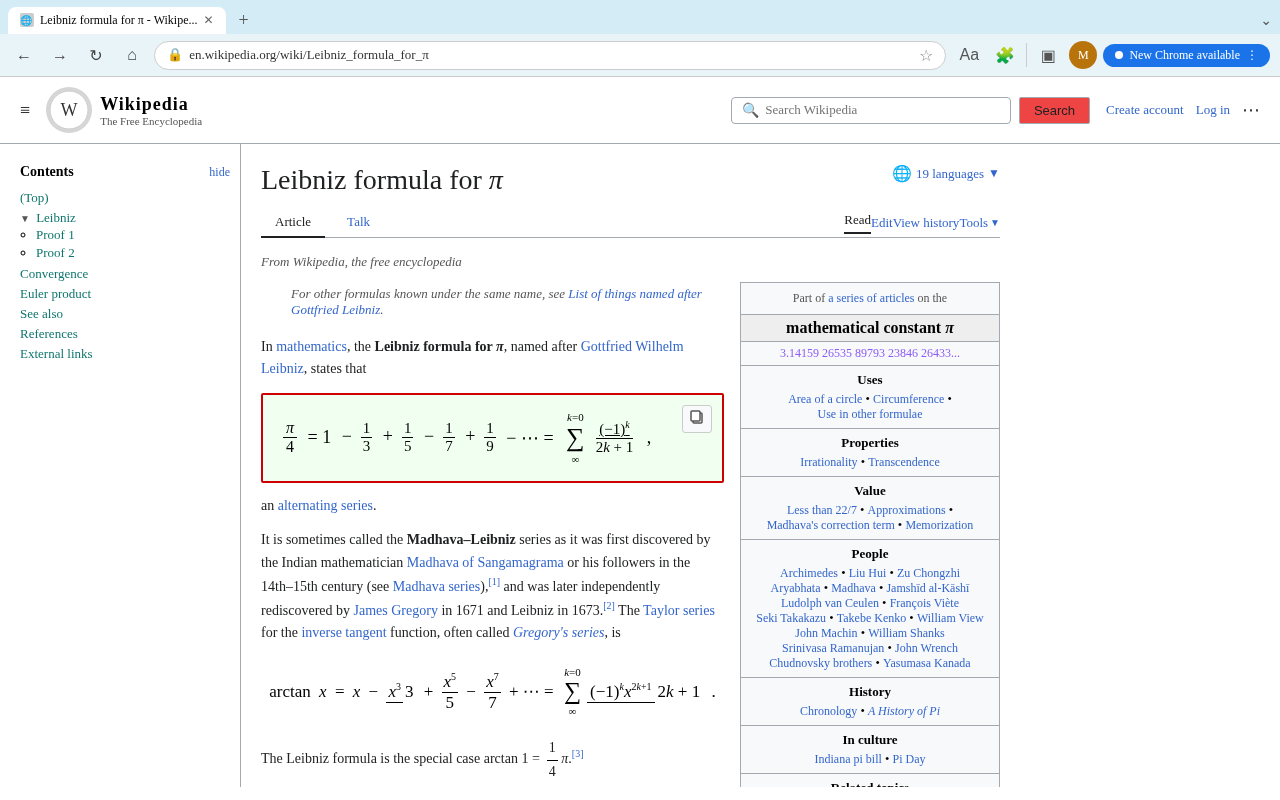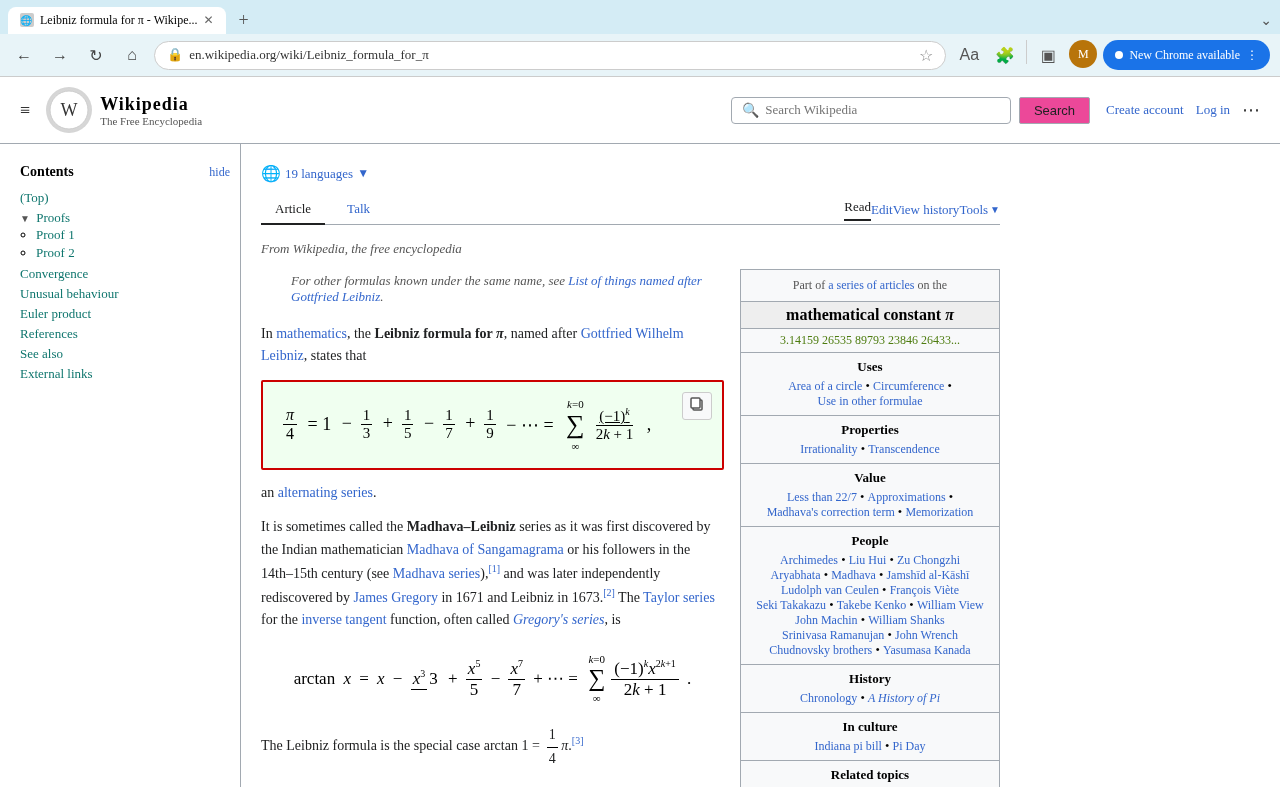--- a/index.html
+++ b/index.html
@@ -62,21 +62,21 @@
       background: #fff;
       border-radius: 20px;
       padding: 4px 12px;
       border: 1px solid #ccc;
       font-size: 13px;
       gap: 6px;
     }
     .browser-address-text { flex: 1; font-size: 13px; color: #333; }
     .browser-star { font-size: 16px; color: #888; cursor: pointer; }
     .browser-right-icons {
-      display: flex; gap: 6px;
+      display: flex; align-items: center; gap: 6px;
     }
     .browser-icon-btn {
       width: 30px; height: 30px; display: flex; align-items: center; justify-content: center;
       font-size: 16px; color: #555; cursor: pointer; border-radius: 50%;
       background: none; border: none;
     }
     .browser-divider { width: 1px; height: 24px; background: #ccc; }
     .browser-profile-icon {
       width: 28px; height: 28px; border-radius: 50%; background: #b8740a;
       display: flex; align-items: center; justify-content: center; color: #fff; font-size: 12px;
@@ -125,21 +125,21 @@
       display: flex; align-items: center;
       border: 1px solid #a2a9b1; border-radius: 4px;
       padding: 4px 10px; gap: 6px; background: #fff;
       width: 280px;
     }
     .wiki-search-box input {
       border: none; outline: none; font-size: 13px; flex: 1;
       font-family: inherit;
     }
     .wiki-search-btn {
-      background: #ec4899; border: 1px solid #a2a9b1; border-radius: 2px;
+      background: #ef4444; border: 1px solid #a2a9b1; border-radius: 2px;
       padding: 5px 14px; font-size: 13px; cursor: pointer; color: #202122;
     }
     .wiki-user-links {
       display: flex; align-items: center; gap: 12px; font-size: 13px;
     }
     .wiki-user-links a { color: #3366cc; text-decoration: none; }
     .wiki-more-btn { font-size: 18px; color: #333; cursor: pointer; }
 
     
     .wiki-content-area {
@@ -253,21 +253,21 @@
     }
     .infobox-header {
       text-align: center; padding: 8px; font-size: 12px; color: #555;
     }
     .infobox-header a { color: #3366cc; text-decoration: none; }
     .infobox-title {
       text-align: center; font-weight: bold; font-size: 16px; padding: 4px 8px;
       border-top: 1px solid #a2a9b1; border-bottom: 1px solid #a2a9b1;
       background: #eee;
     }
-    .infobox-digits { text-align: center; font-size: 12px; color: #4d7c0f; padding: 4px; }
+    .infobox-digits { text-align: center; font-size: 12px; color: #8b5cf6; padding: 4px; }
     .infobox-section { padding: 6px 8px; text-align: center; }
     .infobox-section-title { font-weight: bold; margin-bottom: 4px; font-size: 13px; }
     .infobox-links a { color: #3366cc; text-decoration: none; font-size: 12px; }
     .infobox-divider { border-top: 1px solid #a2a9b1; }
 
     
     .formula-display {
       text-align: center; padding: 10px 0; margin: 10px 0;
       font-family: 'Times New Roman', Times, serif; font-size: 15px;
     }
@@ -352,54 +352,54 @@
       <div class="wiki-toc-header">
         <span class="wiki-toc-title">Contents</span>
         <a class="wiki-toc-hide" href="#">hide</a>
       </div>
       <ul class="wiki-toc-list">
         <li>
           <a href="#">(Top)</a>
         </li>
         <li>
           <span class="toc-collapse-icon">▼</span>
-          <a href="#">Proofs</a>
+          <a href="#">Leibniz</a>
           <ul class="wiki-toc-sub">
             <li>
               <a href="#">Proof 1</a>
             </li>
             <li>
               <a href="#">Proof 2</a>
             </li>
           </ul>
         </li>
         <li>
           <a href="#">Convergence</a>
         </li>
         <li>
-          <a href="#">Unusual behaviour</a>
-        </li>
-        <li>
           <a href="#">Euler product</a>
         </li>
         <li>
-          <a href="#">References</a>
+          <a href="#">See also</a>
         </li>
         <li>
-          <a href="#">See also</a>
+          <a href="#">References</a>
         </li>
         <li>
           <a href="#">External links</a>
         </li>
       </ul>
     </div>
 
     <div class="wiki-article">
 
       <div class="article-title-area">
+        <h1 class="article-title">
+          Leibniz formula for <span class="pi-italic"><i>π</i></span>
+        </h1>
         <a class="article-lang-btn" href="#">
           <span style="font-size:16px;">🌐</span>
           <span>19 languages</span>
           <span style="font-size:12px;">▼</span>
         </a>
       </div>
 
       <div class="article-tabs">
         <div class="article-tabs-left">
           <a class="article-tab active" href="#">Article</a>
@@ -603,21 +603,21 @@
             <span style="display:inline-flex;flex-direction:column;align-items:center;vertical-align:middle;">
               <span style="border-bottom:1px solid #000;padding:0 2px;"><i>x</i><sup>7</sup></span>
               <span style="padding:0 2px;">7</span>
             </span>
             &nbsp;+&nbsp;⋯&nbsp;=&nbsp;
             <span style="display:inline-flex;flex-direction:column;align-items:center;vertical-align:middle;margin:0 2px;">
               <span style="font-size:11px;"><i>k</i>=0</span>
               <span style="font-size:24px;">∑</span>
               <span style="font-size:11px;">∞</span>
             </span>
-            <span style="display:inline-flex;flex-direction:column;align-items:center;vertical-align:middle;">
+            <span style="display:inline-flex;flex-direction:row;align-items:center;vertical-align:middle;">
               <span style="border-bottom:1px solid #000;padding:0 3px;">(−1)<sup><i>k</i></sup><i>x</i><sup>2<i>k</i>+1</sup></span>
               <span style="padding:0 3px;">2<i>k</i> + 1</span>
             </span>
             &nbsp;.
           </span>
         </div>
 
         <p>
           The Leibniz formula is the special case arctan&nbsp;1&nbsp;=&nbsp;
           <span style="display:inline-flex;flex-direction:column;align-items:center;vertical-align:middle;font-family:'Times New Roman',Times,serif;font-size:14px;">

